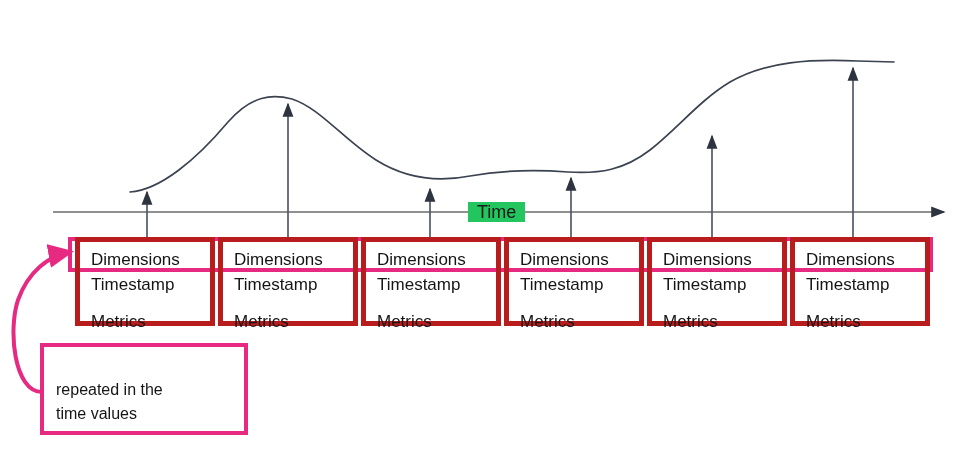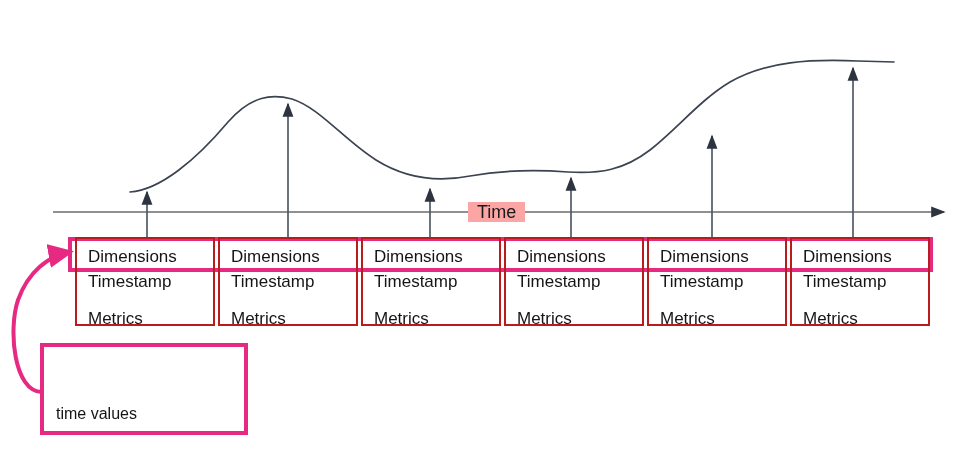--- a/index.html
+++ b/index.html
@@ -21,29 +21,29 @@
     position: absolute;
     left: 0;
     top: 0;
     width: 964px;
     height: 450px;
   }
   .axis-label {
     position: absolute;
     font-size: 18px;
     color: #1a1a1a;
-    background: #fca5a5;
+    background: #22c55e;
     padding: 0 9px;
     line-height: 20px;
     white-space: nowrap;
   }
   .record-box {
     position: absolute;
     box-sizing: border-box;
-    border: 2px solid #b91c1c;
+    border: 5px solid #b91c1c;
     background: transparent;
     top: 237px;
     height: 89px;
     width: 140px;
   }
   .record-box .rec-line {
     position: absolute;
     left: 11px;
     font-size: 17px;
     color: #151515;
@@ -147,16 +147,17 @@
     <span class="rec-line l1">Timestamp</span>
     <span class="rec-line l2">Metrics</span>
   </div>
   <div class="record-box" style="left:790px;">
     <span class="rec-line l0">Dimensions</span>
     <span class="rec-line l1">Timestamp</span>
     <span class="rec-line l2">Metrics</span>
   </div>
 
   <div id="callout-box">
+    <span class="co-line c1">repeated in the</span>
     <span class="co-line c2">time values</span>
   </div>
 
 </div>
 
 </body></html>

